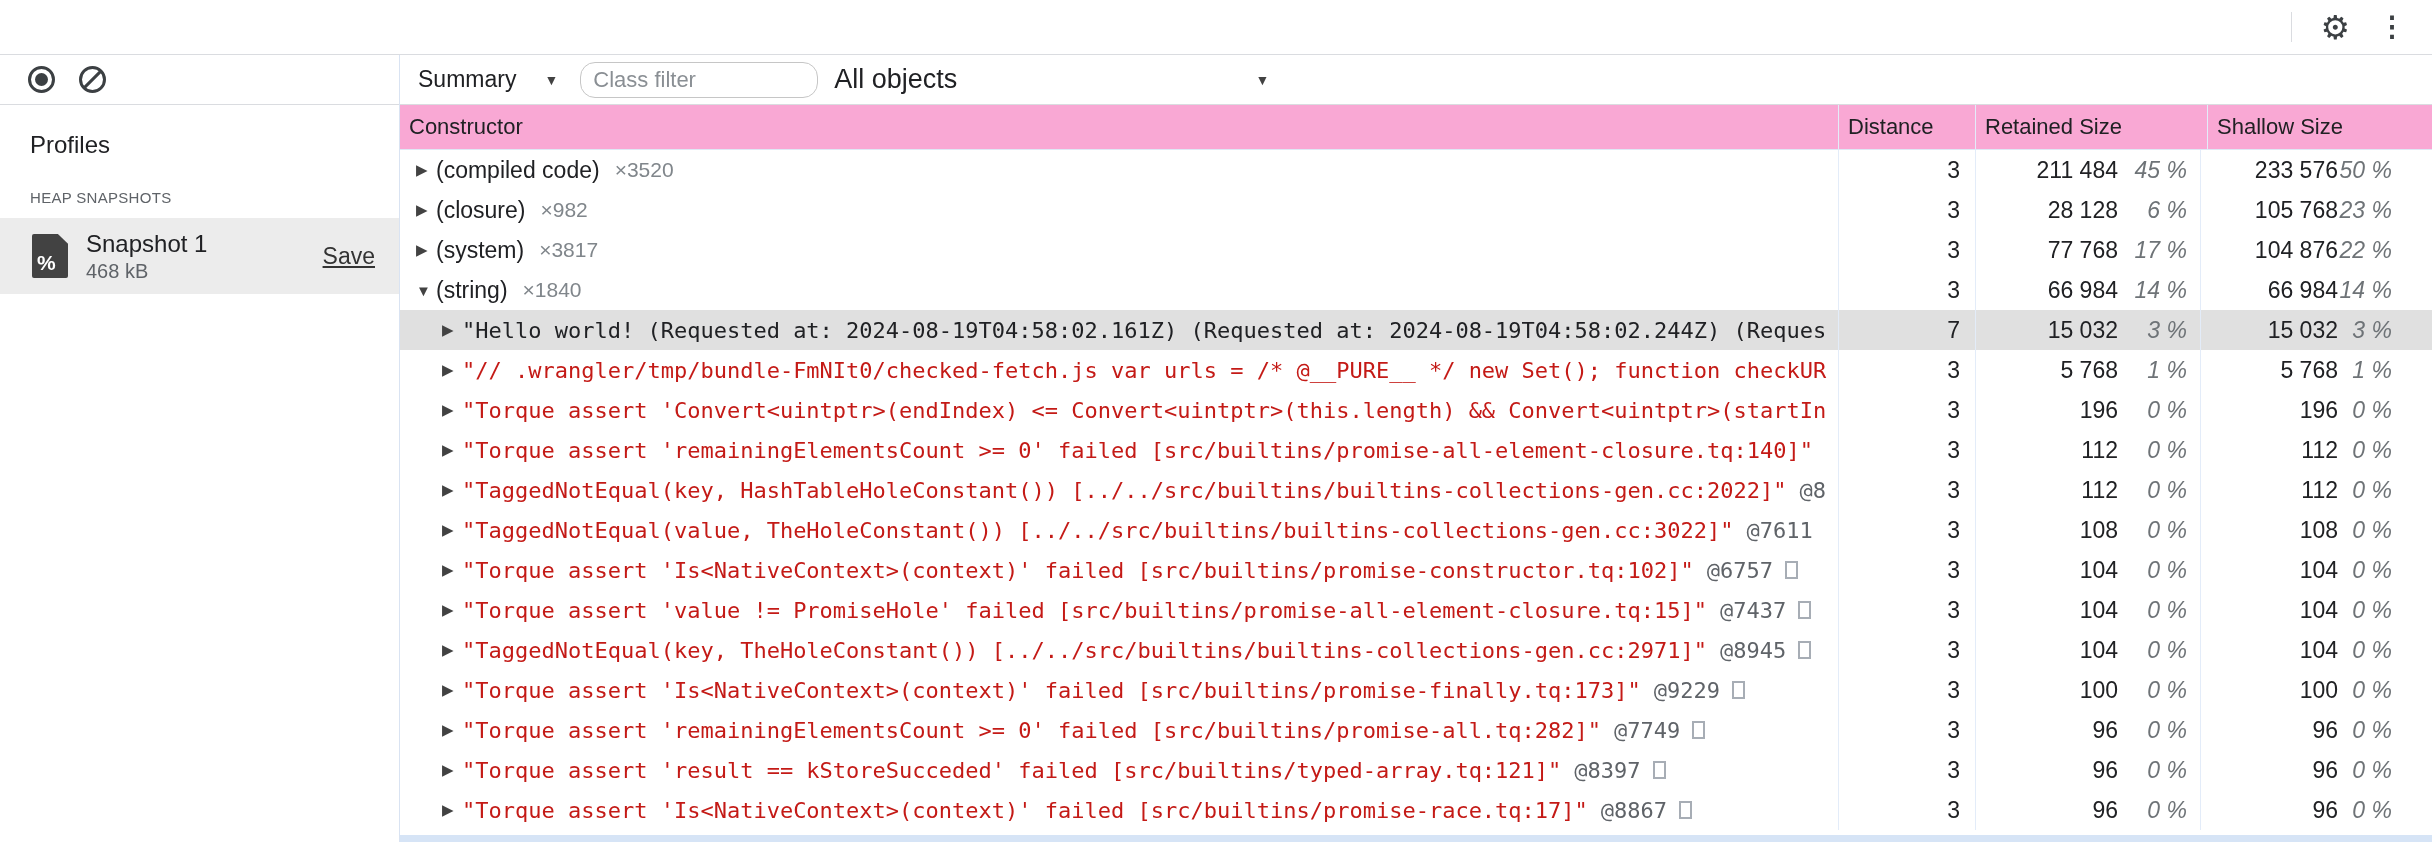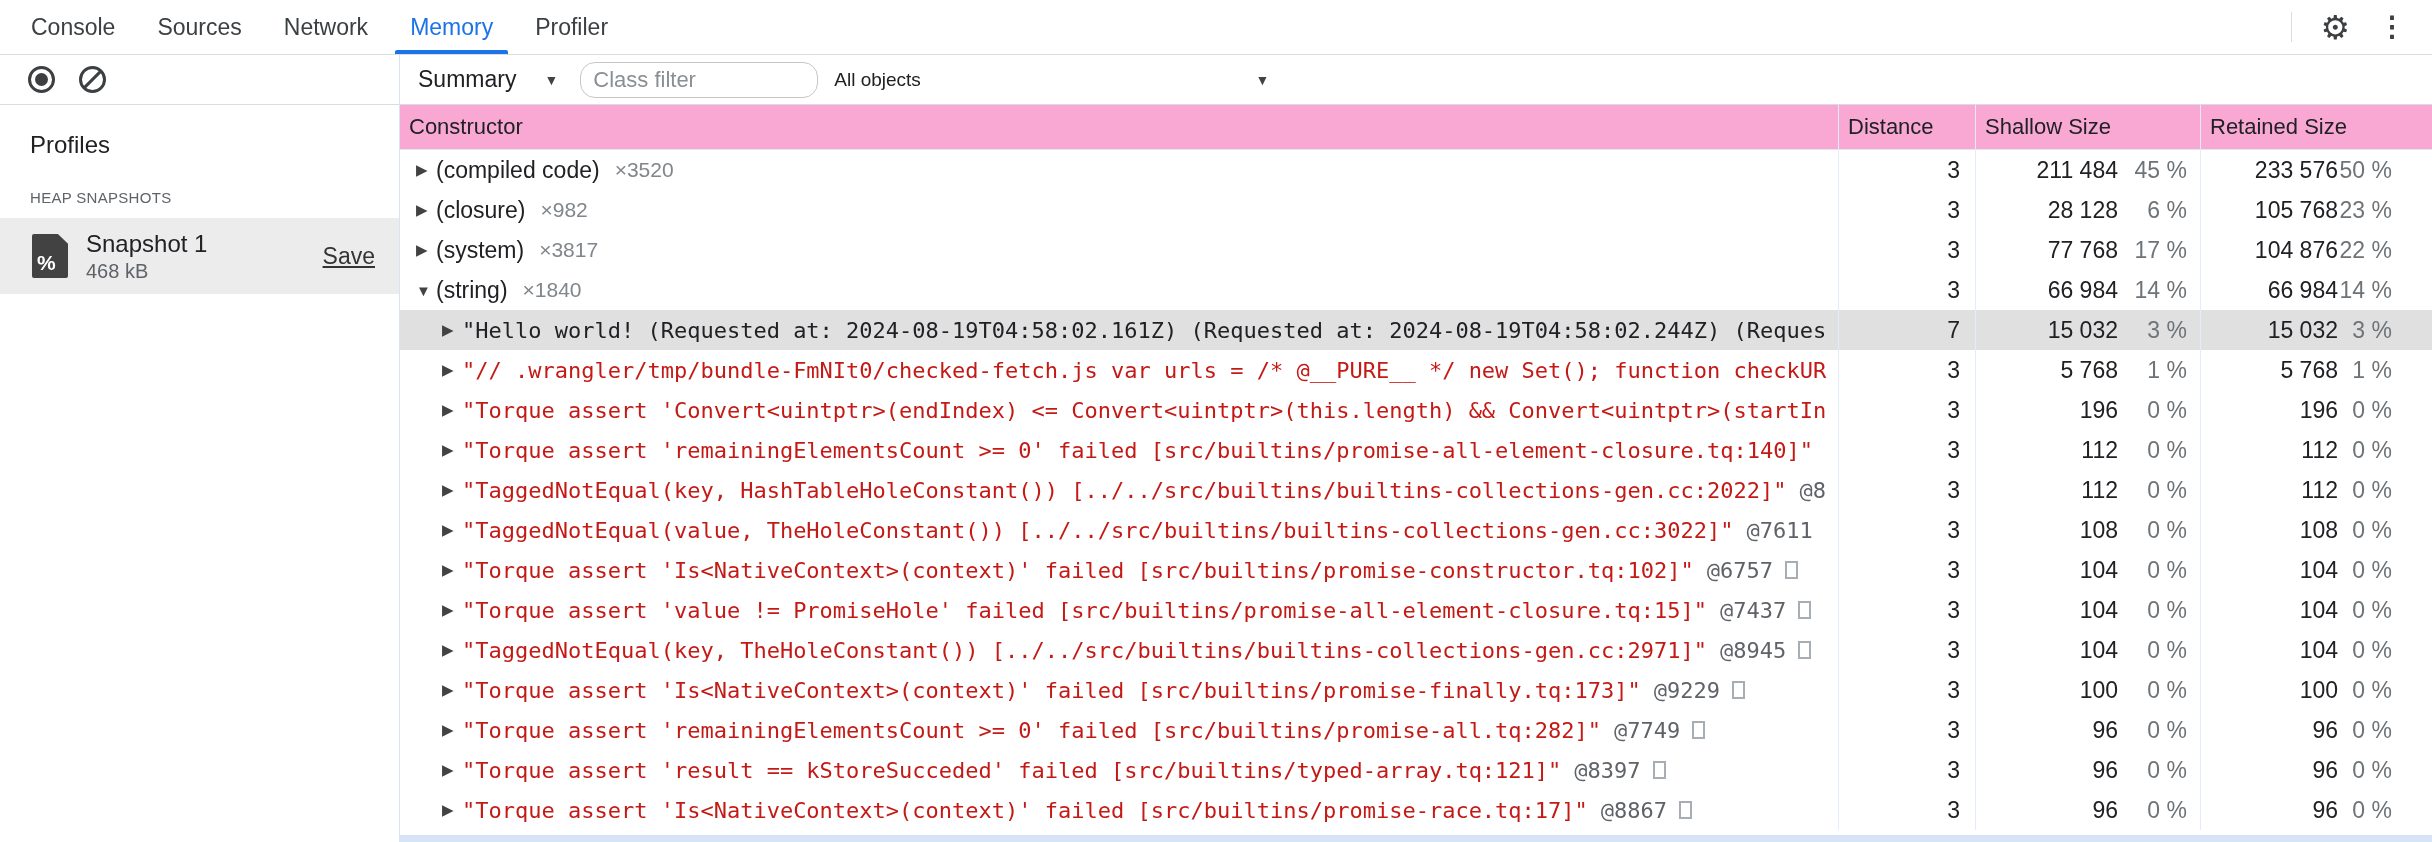--- a/index.html
+++ b/index.html
@@ -51,21 +51,21 @@
   .main-toolbar { height:50px; border-bottom:1px solid #dadce0; display:flex; align-items:center;
                   flex:0 0 auto; }
   .perspective { display:flex; align-items:center; margin-left:18px; }
   .perspective .lbl { font-size:23px; color:#202124; }
   .dd-arrow { font-size:14px; color:#424242; margin-left:28px; }
   .class-filter { margin-left:22px; width:238px; height:36px; border:1px solid #c6c6c6;
                   border-radius:15px; font-size:22px; padding:0 12px; color:#202124;
                   font-family:"Liberation Sans", sans-serif; outline:none; }
   .class-filter::placeholder { color:#8a8f94; }
   .objects-select { display:flex; align-items:center; margin-left:16px; width:435px; }
-  .objects-select .lbl { font-size:19px; color:#202124; }
+  .objects-select .lbl { font-size:27px; color:#202124; }
   .objects-select .dd-arrow { margin-left:auto; }
 
   
   .grid-header { height:45px; background:#f9a8d4; border-bottom:1px solid #dfe8f5;
                  display:flex; align-items:center; flex:0 0 auto; font-size:22px; color:#202124; }
   .hcell { height:100%; display:flex; align-items:center; padding-left:9px; }
   .col-constructor { flex:1 1 auto; min-width:0; }
   .col-distance  { width:137px; flex:0 0 auto; border-left:1px solid #e3ecf9; }
   .col-shallow   { width:225px; flex:0 0 auto; border-left:1px solid #e3ecf9; }
   .col-retained  { width:232px; flex:0 0 auto; border-left:1px solid #e3ecf9; }
@@ -73,48 +73,41 @@
   .rows { flex:1 1 auto; overflow:hidden; }
   .row { height:40px; display:flex; align-items:stretch; background:#fff; }
   .row.selected { background:#e0e0e0; }
   .cell { display:flex; align-items:center; overflow:hidden; }
   .c-constructor { flex:1 1 auto; min-width:0; white-space:nowrap; }
   .c-distance { width:137px; flex:0 0 auto; border-left:1px solid #e3ecf9;
                 justify-content:flex-end; padding-right:15px; }
   .c-shallow { width:225px; flex:0 0 auto; border-left:1px solid #e3ecf9; }
   .c-retained { width:232px; flex:0 0 auto; border-left:1px solid #e3ecf9; }
   .num-val { flex:1; text-align:right; font-size:23px; color:#202124; white-space:pre; }
-  .num-pct { width:82px; text-align:right; font-size:23px; color:#6e7377; padding-right:13px; white-space:pre; }
+  .num-pct { width:82px; text-align:right; font-size:23px; color:#6e7377; padding-right:13px; white-space:pre;font-style:italic; }
   .c-retained .num-pct { padding-right:40px; width:94px; }
   .c-distance .num-val { font-size:23px; }
 
   .tri { width:20px; margin-left:16px; flex:0 0 auto; font-size:15px; color:#424242; }
   .tri.child { margin-left:42px; }
   .cat-label { font-size:23px; color:#202124; }
   .cat-count { font-size:21px; color:#80868b; margin-left:15px; }
   .str-text { font-family:"DejaVu Sans Mono", monospace; font-size:22px; color:#c41a16; white-space:pre; }
   .str-text.dark { color:#202124; }
   .str-suffix { font-family:"DejaVu Sans Mono", monospace; font-size:22px; color:#5f6368;
                 margin-left:13px; white-space:pre; flex:0 0 auto; }
   .obj-box { display:inline-block; width:13px; height:18px; border:2px solid #a7adb5;
              margin-left:12px; flex:0 0 auto; }
 
   .bottom-strip { position:absolute; left:0; right:0; bottom:0; height:7px; background:#d6e4f6; }
 </style>
 </head>
 <body>
 
 <div class="tabbar">
-  <div class="tabs">
-    <div class="tab">Console</div>
-    <div class="tab">Sources</div>
-    <div class="tab">Network</div>
-    <div class="tab active">Memory</div>
-    <div class="tab">Profiler</div>
-  </div>
   <div class="tabbar-right">
     <div class="vdiv"></div>
     <div class="gear">⚙</div>
     <div class="kebab">⋮</div>
   </div>
 </div>
 
 <div class="content">
   <div class="sidebar">
     <div class="side-toolbar">
@@ -144,22 +137,22 @@
       <input class="class-filter" value="" placeholder="Class filter" style="">
       <div class="objects-select">
         <span class="lbl">All objects</span>
         <span class="dd-arrow">▼</span>
       </div>
     </div>
 
     <div class="grid-header">
       <div class="hcell col-constructor">Constructor</div>
       <div class="hcell col-distance">Distance</div>
+      <div class="hcell col-retained">Retained Size</div>
       <div class="hcell col-shallow">Shallow Size</div>
-      <div class="hcell col-retained">Retained Size</div>
     </div>
 
     <div class="rows">
         <div class="row">
           <div class="cell c-constructor">
             <span class="tri">▶</span>
             <span class="cat-label">(compiled code)</span>
             <span class="cat-count">×3520</span>
           </div>
           <div class="cell c-distance">

